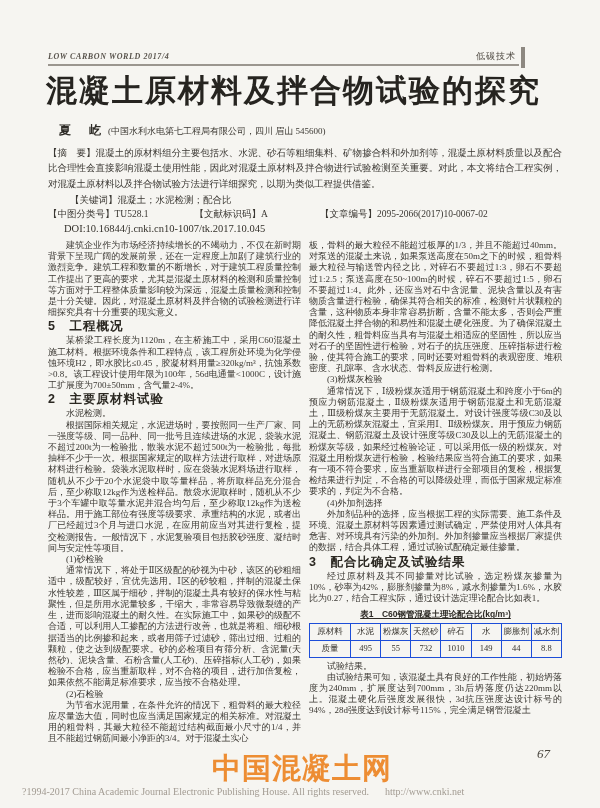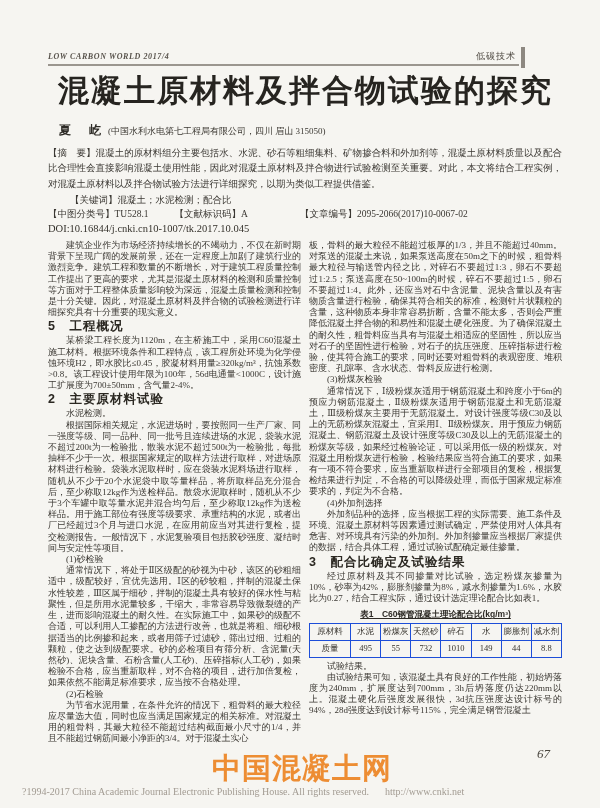--- a/index.html
+++ b/index.html
@@ -8,32 +8,32 @@
   
   .jheader{position:absolute;top:52px;left:48px;font-style:italic;font-weight:bold;
            font-size:8px;letter-spacing:.6px;color:#5a554e;}
   .jrule{position:absolute;top:64px;left:48px;width:471px;height:2px;background:#9b968f;}
   .jtag{position:absolute;top:50px;left:430px;width:86px;font-size:9px;color:#4d4841;
         text-align:right;letter-spacing:1px;}
   .jtagbar{position:absolute;top:47px;left:521px;width:4px;height:21px;background:#8d8881;}
   
   .title{position:absolute;top:70px;left:46px;width:522px;
          font-family:"Liberation Sans","DejaVu Sans",sans-serif;font-weight:700;
-         font-size:31px;letter-spacing:2px;color:#262420;white-space:nowrap;margin-left:12px;}
+         font-size:31px;letter-spacing:2px;color:#262420;white-space:nowrap;}
   .byline{position:absolute;top:120px;left:48px;width:514px;}
   .author{font-weight:700;font-size:12px;letter-spacing:3px;color:#2c2a25;margin-left:11px;}
   .affil{font-size:9px;color:#3c3933;}
   
   .absblock{position:absolute;top:146px;left:48px;width:514px;font-size:9.5px;
             line-height:15.4px;text-align:justify;color:#3a3732;}
   .kwline{position:absolute;top:194px;left:48px;width:514px;font-size:9.5px;color:#3a3732;margin-left:22px;}
   .metaline{position:absolute;top:208px;left:48px;width:514px;font-size:9.5px;color:#3a3732;
             display:flex;}
-  .metaline .m2{margin-left:26px;} .metaline .m3{margin-left:52px;}
-  .doi{position:absolute;top:223px;left:48px;width:514px;font-size:10.5px;color:#34312b;}
+  .metaline .m2{margin-left:46px;} .metaline .m3{margin-left:52px;}
+  .doi{position:absolute;top:223px;left:64px;width:514px;font-size:10.5px;color:#34312b;}
   
   .col{position:absolute;top:240px;width:253px;font-size:9px;line-height:11.2px;
        text-align:justify;color:#3b3833;}
   .col-left{left:48px;} .col-right{left:309px;}
   .col p{margin:0;text-indent:2em;}
   .col p.cont{text-indent:0;}
   .col h2{font-family:"Liberation Sans","DejaVu Sans",sans-serif;font-size:12.5px;
           line-height:15px;margin:1px 0;font-weight:700;color:#2b2822;letter-spacing:1px;
           text-align:left;}
   
@@ -59,21 +59,21 @@
 
   <div class="jheader">LOW CARBON WORLD 2017/4</div>
   <div class="jrule"></div>
   <div class="jtag">低碳技术</div>
   <div class="jtagbar"></div>
 
   <div class="title">混凝土原材料及拌合物试验的探究</div>
 
   <div class="byline">
     <span class="author">夏　屹</span>
-    <span class="affil">(中国水利水电第七工程局有限公司，四川 眉山 315050)</span>
+    <span class="affil">(中国水利水电第七工程局有限公司，四川 眉山 545600)</span>
   </div>
 
   <div class="absblock">
     <span>【摘　要】</span><span>混凝土的原材料组分主要包括水、水泥、砂石等粗细集料、矿物掺合料和外加剂等，混凝土原材料质量以及配合比合理性会直接影响混凝土使用性能，因此对混凝土原材料及拌合物进行试验检测至关重要。对此，本文将结合工程实例，对混凝土原材料以及拌合物试验方法进行详细探究，以期为类似工程提供借鉴。</span>
   </div>
 
   <div class="kwline">
     <span>【关键词】</span><span>混凝土；水泥检测；配合比</span>
   </div>
 

